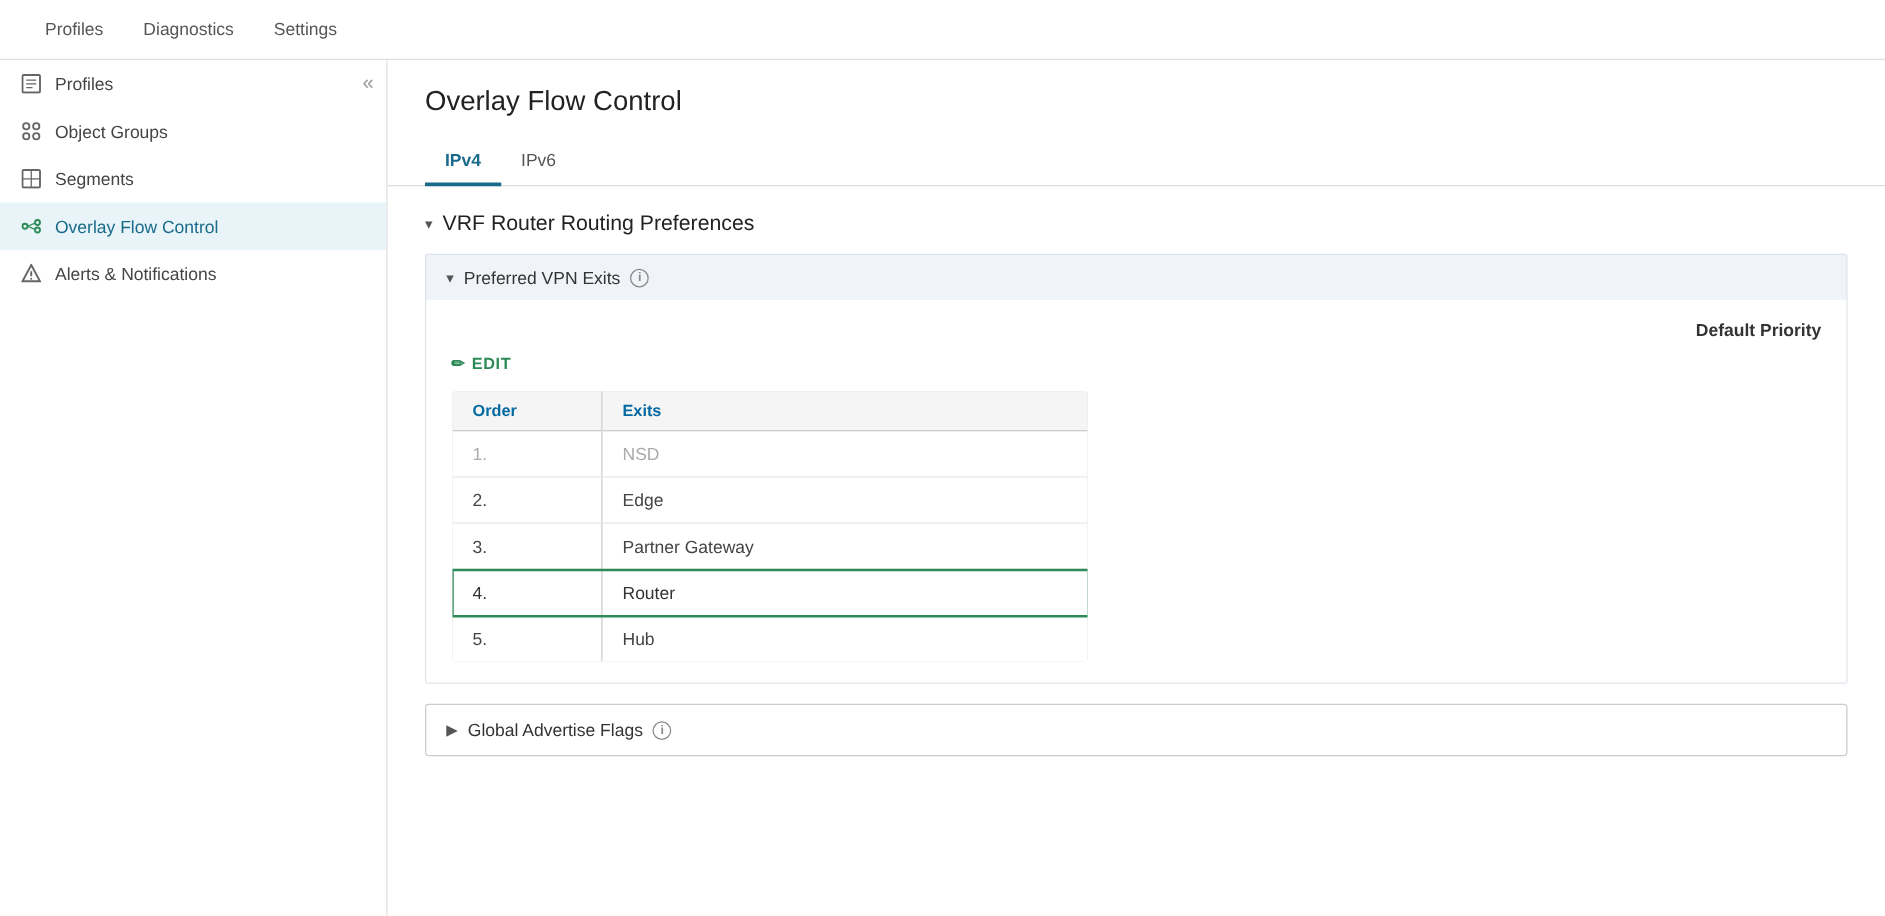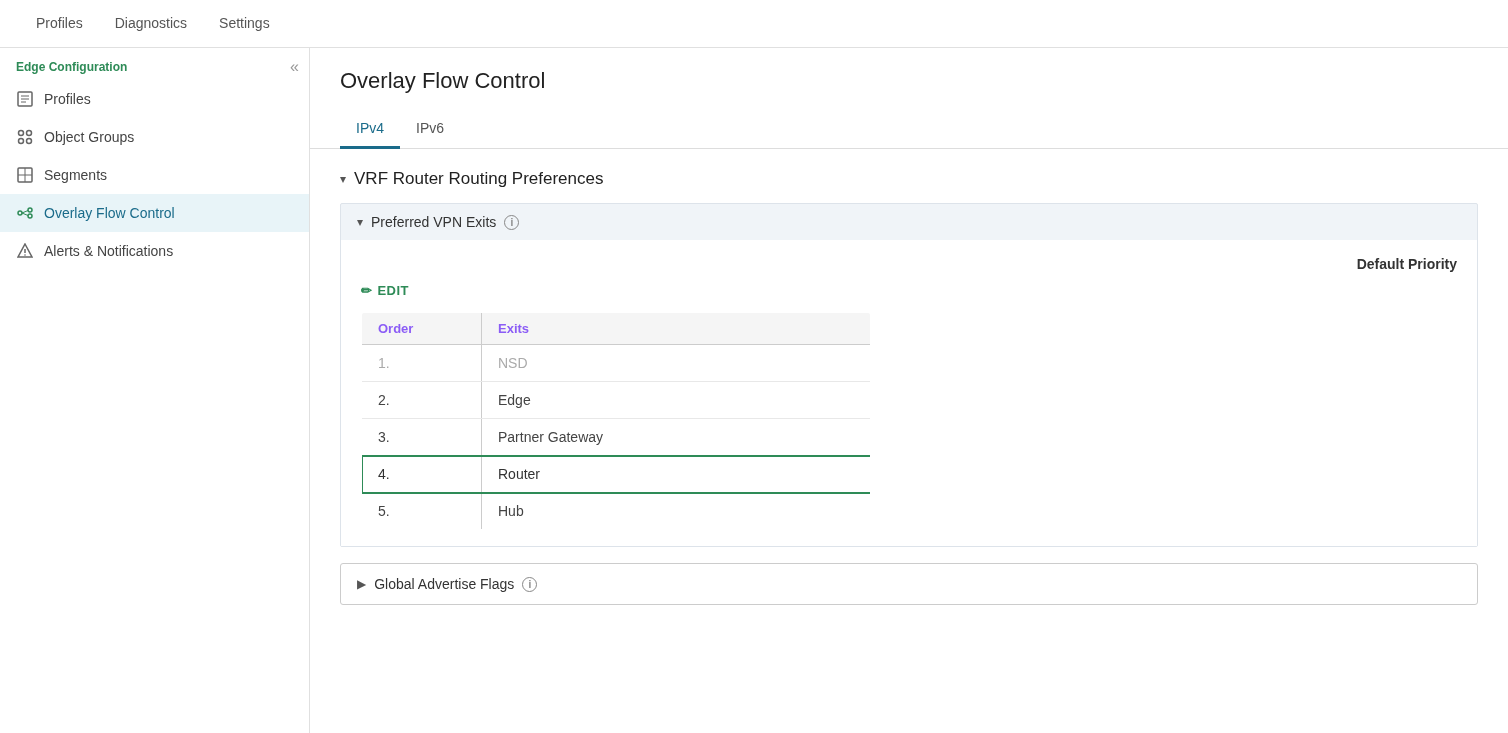--- a/index.html
+++ b/index.html
@@ -111,21 +111,21 @@
       padding: 10px 16px;
       cursor: pointer;
       color: #555;
       font-size: 14px;
       border-bottom: 3px solid transparent;
       margin-bottom: -1px;
     }
     .tab.active {
       color: #1a6b8a;
       border-bottom: 3px solid #1a6b8a;
-      font-weight: 400;
+      font-weight: 700;
     }
 
     
     .content-area {
       padding: 20px 30px;
     }
 
     
     .section-header {
       display: flex;
@@ -195,21 +195,21 @@
       border-collapse: collapse;
       overflow: hidden;
     }
     .priority-table th {
       background: #f5f5f5;
       border-bottom: 1px solid #ccc;
       padding: 8px 16px;
       text-align: left;
       font-size: 13px;
       font-weight: 600;
-      color: #8b5cf6;
+      color: #0369a1;
     }
     .priority-table td {
       padding: 10px 16px;
       font-size: 14px;
       color: #444;
       border-bottom: 1px solid #e8e8e8;
     }
     .priority-table tr:last-child td { border-bottom: none; }
     .priority-table th:first-child,
     .priority-table td:first-child {
@@ -264,21 +264,20 @@
     <div class="top-nav-item">Profiles</div>
     <div class="top-nav-item">Diagnostics</div>
     <div class="top-nav-item">Settings</div>
   </div>
 </div>
 
 <div class="layout">
 
   <div class="sidebar">
     <span class="sidebar-collapse">«</span>
-    <div class="sidebar-section-title">Edge Configuration</div>
 
 
     <div class="sidebar-item">
       <span class="sidebar-icon">
         <svg width="16" height="16" viewBox="0 0 16 16" fill="none">
           <rect x="1" y="1" width="14" height="14" rx="1" stroke="#666" stroke-width="1.5" fill="none"></rect>
           <line x1="4" y1="5" x2="12" y2="5" stroke="#666" stroke-width="1"></line>
           <line x1="4" y1="8" x2="12" y2="8" stroke="#666" stroke-width="1"></line>
           <line x1="4" y1="11" x2="9" y2="11" stroke="#666" stroke-width="1"></line>
         </svg>

